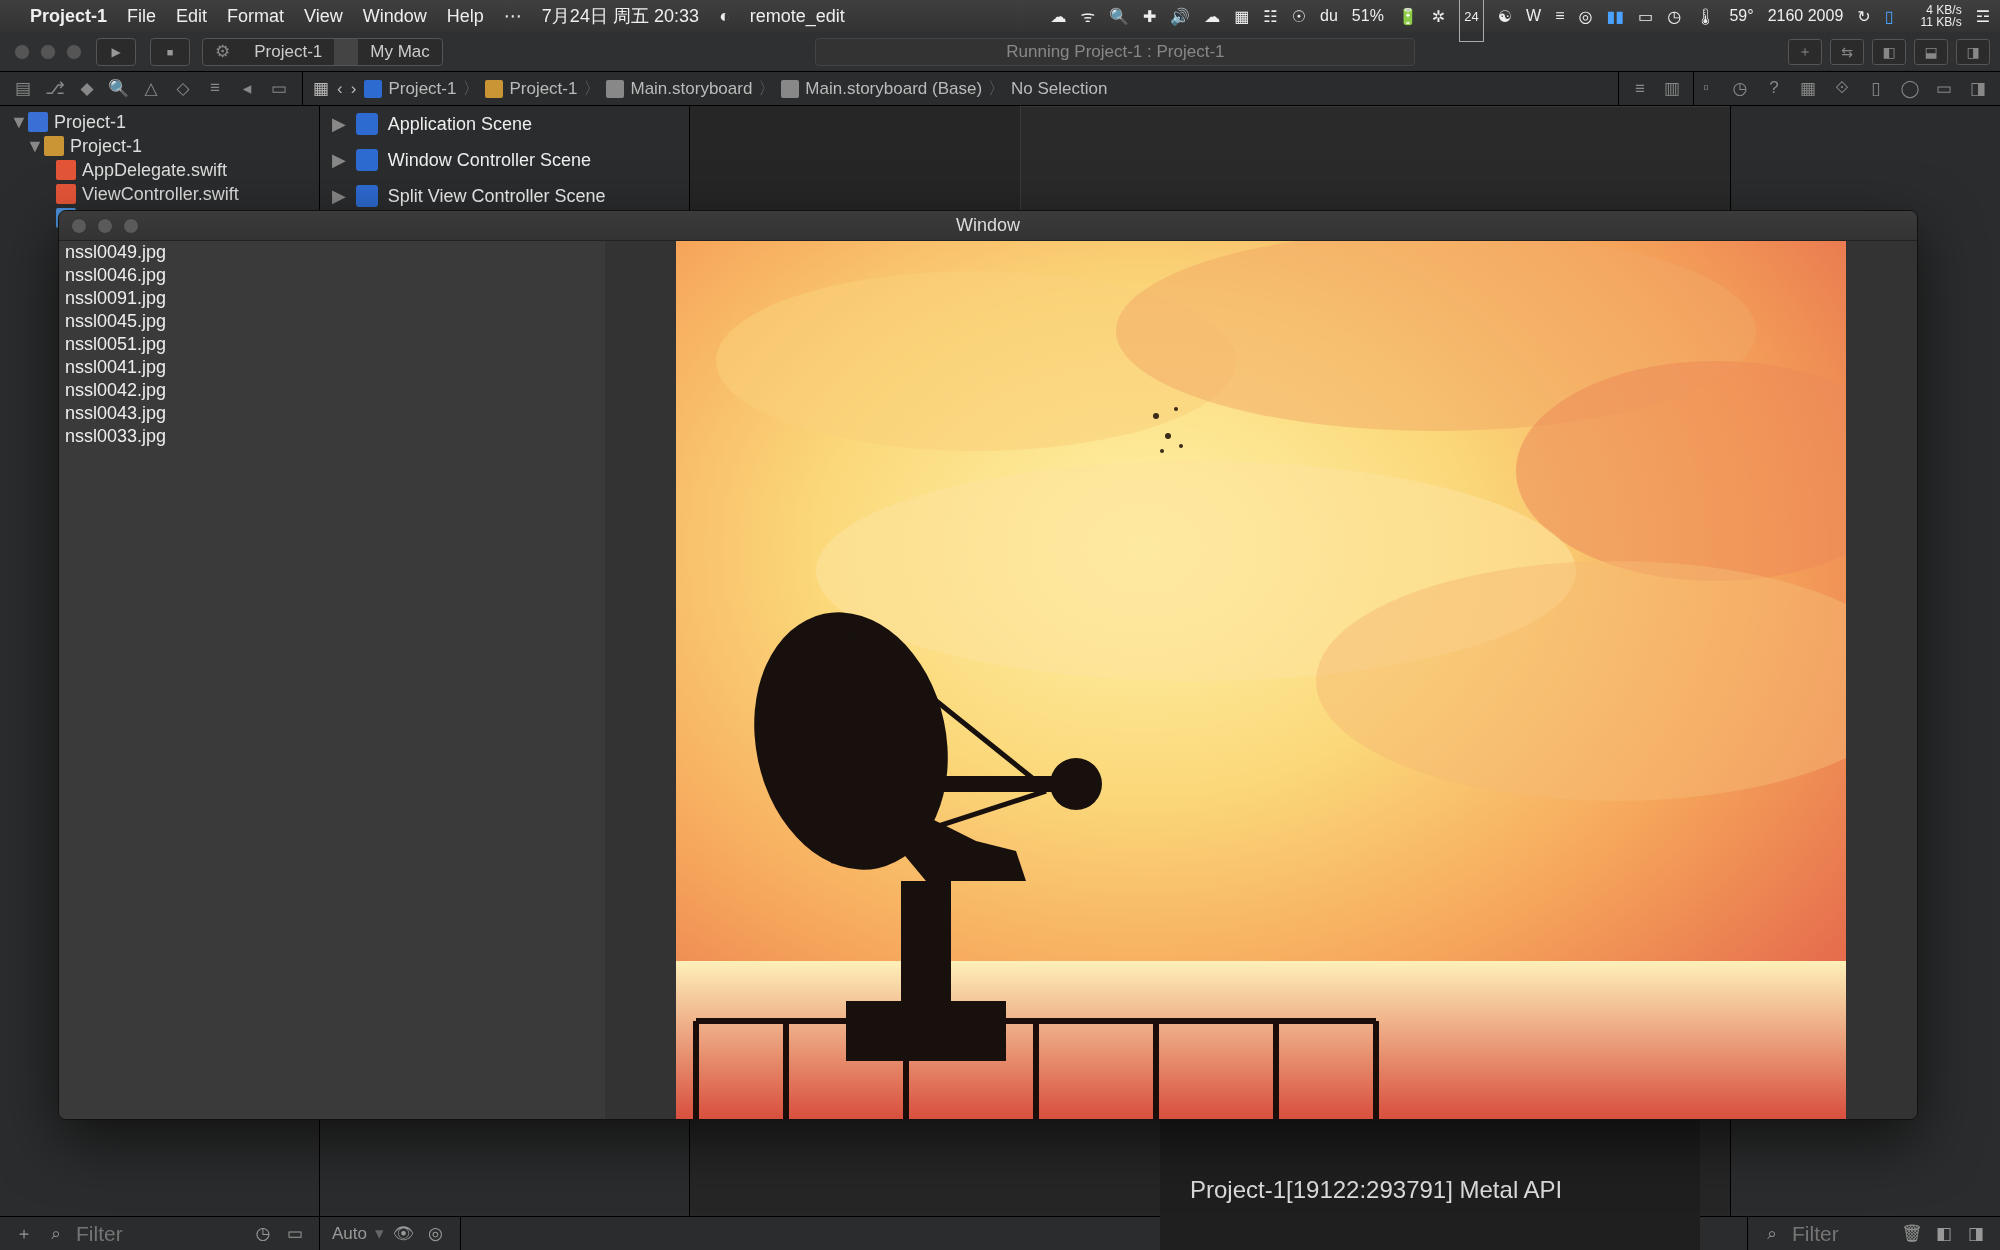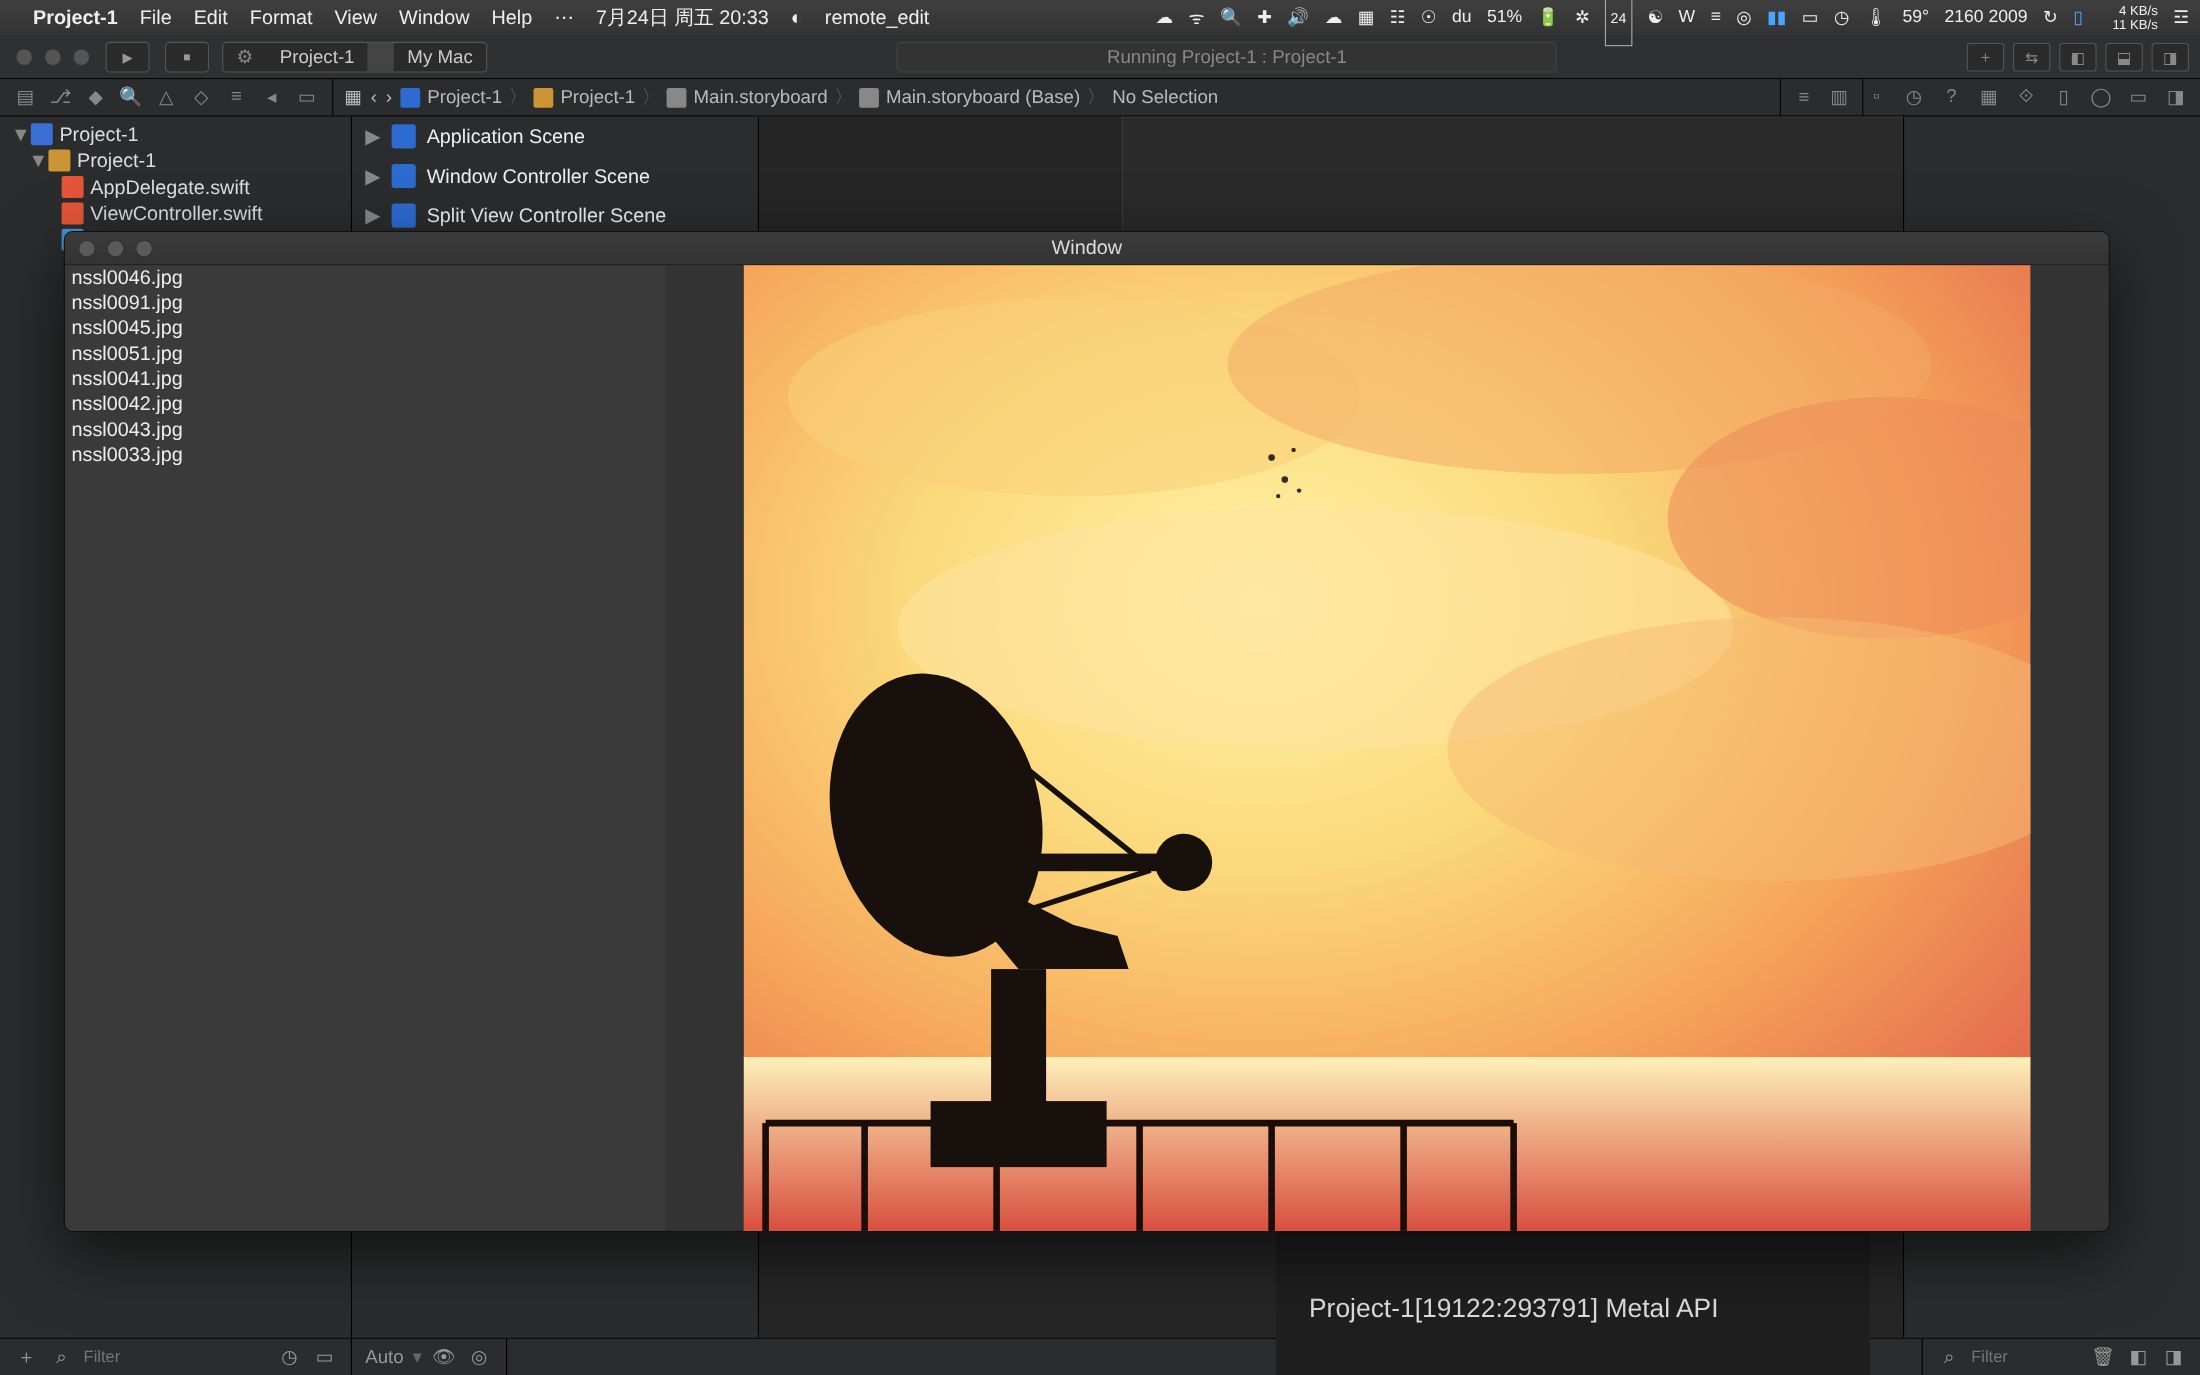--- a/index.html
+++ b/index.html
@@ -59,21 +59,21 @@
 .orow .scene-ic { width:22px; height:22px; background:#2d6bd1; border-radius:3px; }
 .canvas { position:absolute; left:370px; right:0; top:0; bottom:0; background:#262627; }
 .canvas .board { position:absolute; left:330px; top:0; width:810px; height:680px; background:#2a2a2b; border:1px solid #3a3a3a; }
 
 .inspector { width:270px; background:#2b2c2d; border-left:1px solid #000; }
 
 
 .footer { height:34px; background:#2b2c2d; border-top:1px solid #000; display:flex; align-items:center; font-size:17px; color:#999; }
 .footer .seg { display:flex; align-items:center; gap:8px; padding:0 12px; height:100%; border-right:1px solid #000; }
 .footer .seg:last-child { border-right:none; }
-.footer .filt { background:transparent; border:none; color:#0ea5e9; font-size:15px; width:100px; }
+.footer .filt { background:transparent; border:none; color:#0ea5e9; font-size:21px; width:100px; }
 .footer .fgrow { flex:1; border-right:1px solid #000; }
 .footer .console-sel { width:220px; }
 .footer .sm { width:24px; text-align:center; }
 
 
 .console { position:absolute; left:1160px; top:1100px; right:300px; background:#1f1f1f; color:#ddd; font-family:Menlo,monospace; font-size:24px; padding:20px 30px; white-space:pre; }
 
 
 .appwin { position:absolute; left:58px; top:210px; width:1860px; height:910px; background:#333334; border:1px solid #111; border-radius:8px; box-shadow:0 20px 60px rgba(0,0,0,.6); overflow:hidden; display:flex; flex-direction:column; }
 .appwin .titlebar { height:32px; background:linear-gradient(#3b3b3c,#333334); display:flex; align-items:center; position:relative; border-bottom:1px solid #222; }
@@ -305,20 +305,21 @@
   <div class="titlebar">
     <div class="tl-traffic">
       <span></span>
       <span></span>
       <span></span>
     </div>
     <div class="title">Window</div>
   </div>
   <div class="content">
     <div class="sidebar" id="app-file-list">
+        <div class="item">nssl0049.jpg</div>
         <div class="item">nssl0046.jpg</div>
         <div class="item">nssl0091.jpg</div>
         <div class="item">nssl0045.jpg</div>
         <div class="item">nssl0051.jpg</div>
         <div class="item">nssl0041.jpg</div>
         <div class="item">nssl0042.jpg</div>
         <div class="item">nssl0043.jpg</div>
         <div class="item">nssl0033.jpg</div>
       </div>
     <div class="imgpane">

